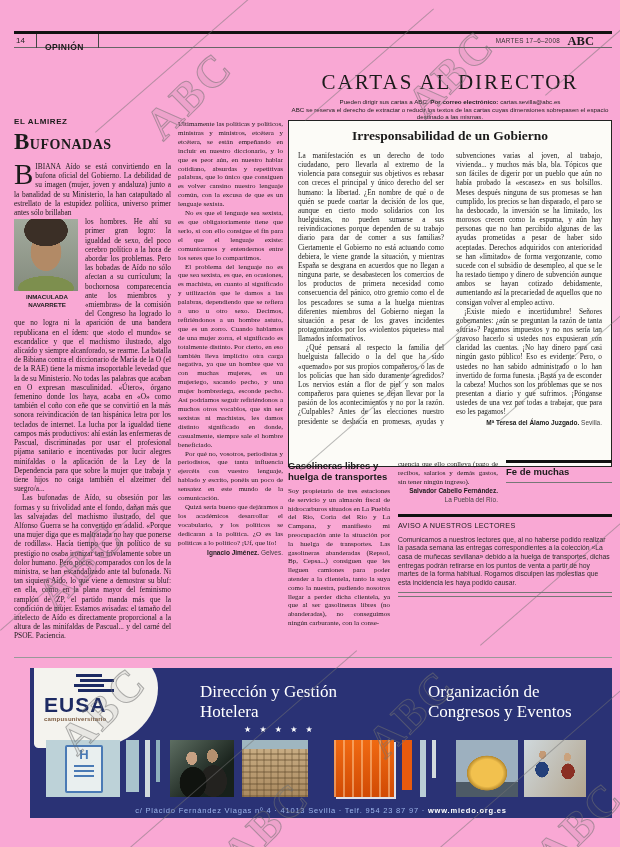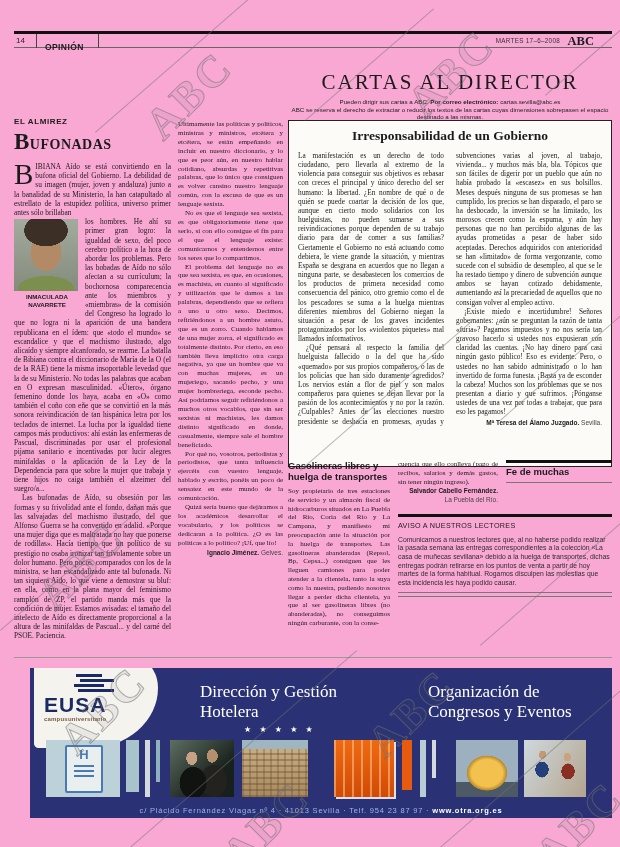--- a/index.html
+++ b/index.html
@@ -261,21 +261,21 @@
     <div class="vbar b3"></div>
     <div class="ph ph-couple"></div>
     <div class="ph ph-building"></div>
     <div class="ph ph-orange"></div>
     <div class="vbar b4"></div>
     <div class="vbar b5"></div>
     <div class="vbar b6"></div>
     <div class="ph ph-dome"></div>
     <div class="ph ph-meeting"></div>
 
-    <div class="addr"><span>c/ Plácido Fernández Viagas nº 4 · 41013 Sevilla · Telf. 954 23 87 97 · </span><b>www.otra.org.es</b></div>
+    <div class="addr"><span>c/ Plácido Fernández Viagas nº 4 · 41013 Sevilla · Telf. 954 23 87 97 · </span><b>www.miedo.org.es</b></div>
   </div>
 
   <div class="wmlayer">
     <div class="wm" style="left:138px;top:70px">ABC</div>
     <div class="wm" style="left:400px;top:48px">ABC</div>
     <div class="wm" style="left:30px;top:540px">ABC</div>
     <div class="wm" style="left:52px;top:685px">ABC</div>
     <div class="wm" style="left:360px;top:688px">ABC</div>
     <div class="wm" style="left:215px;top:800px">ABC</div>
     <div class="wm" style="left:528px;top:800px">ABC</div>

